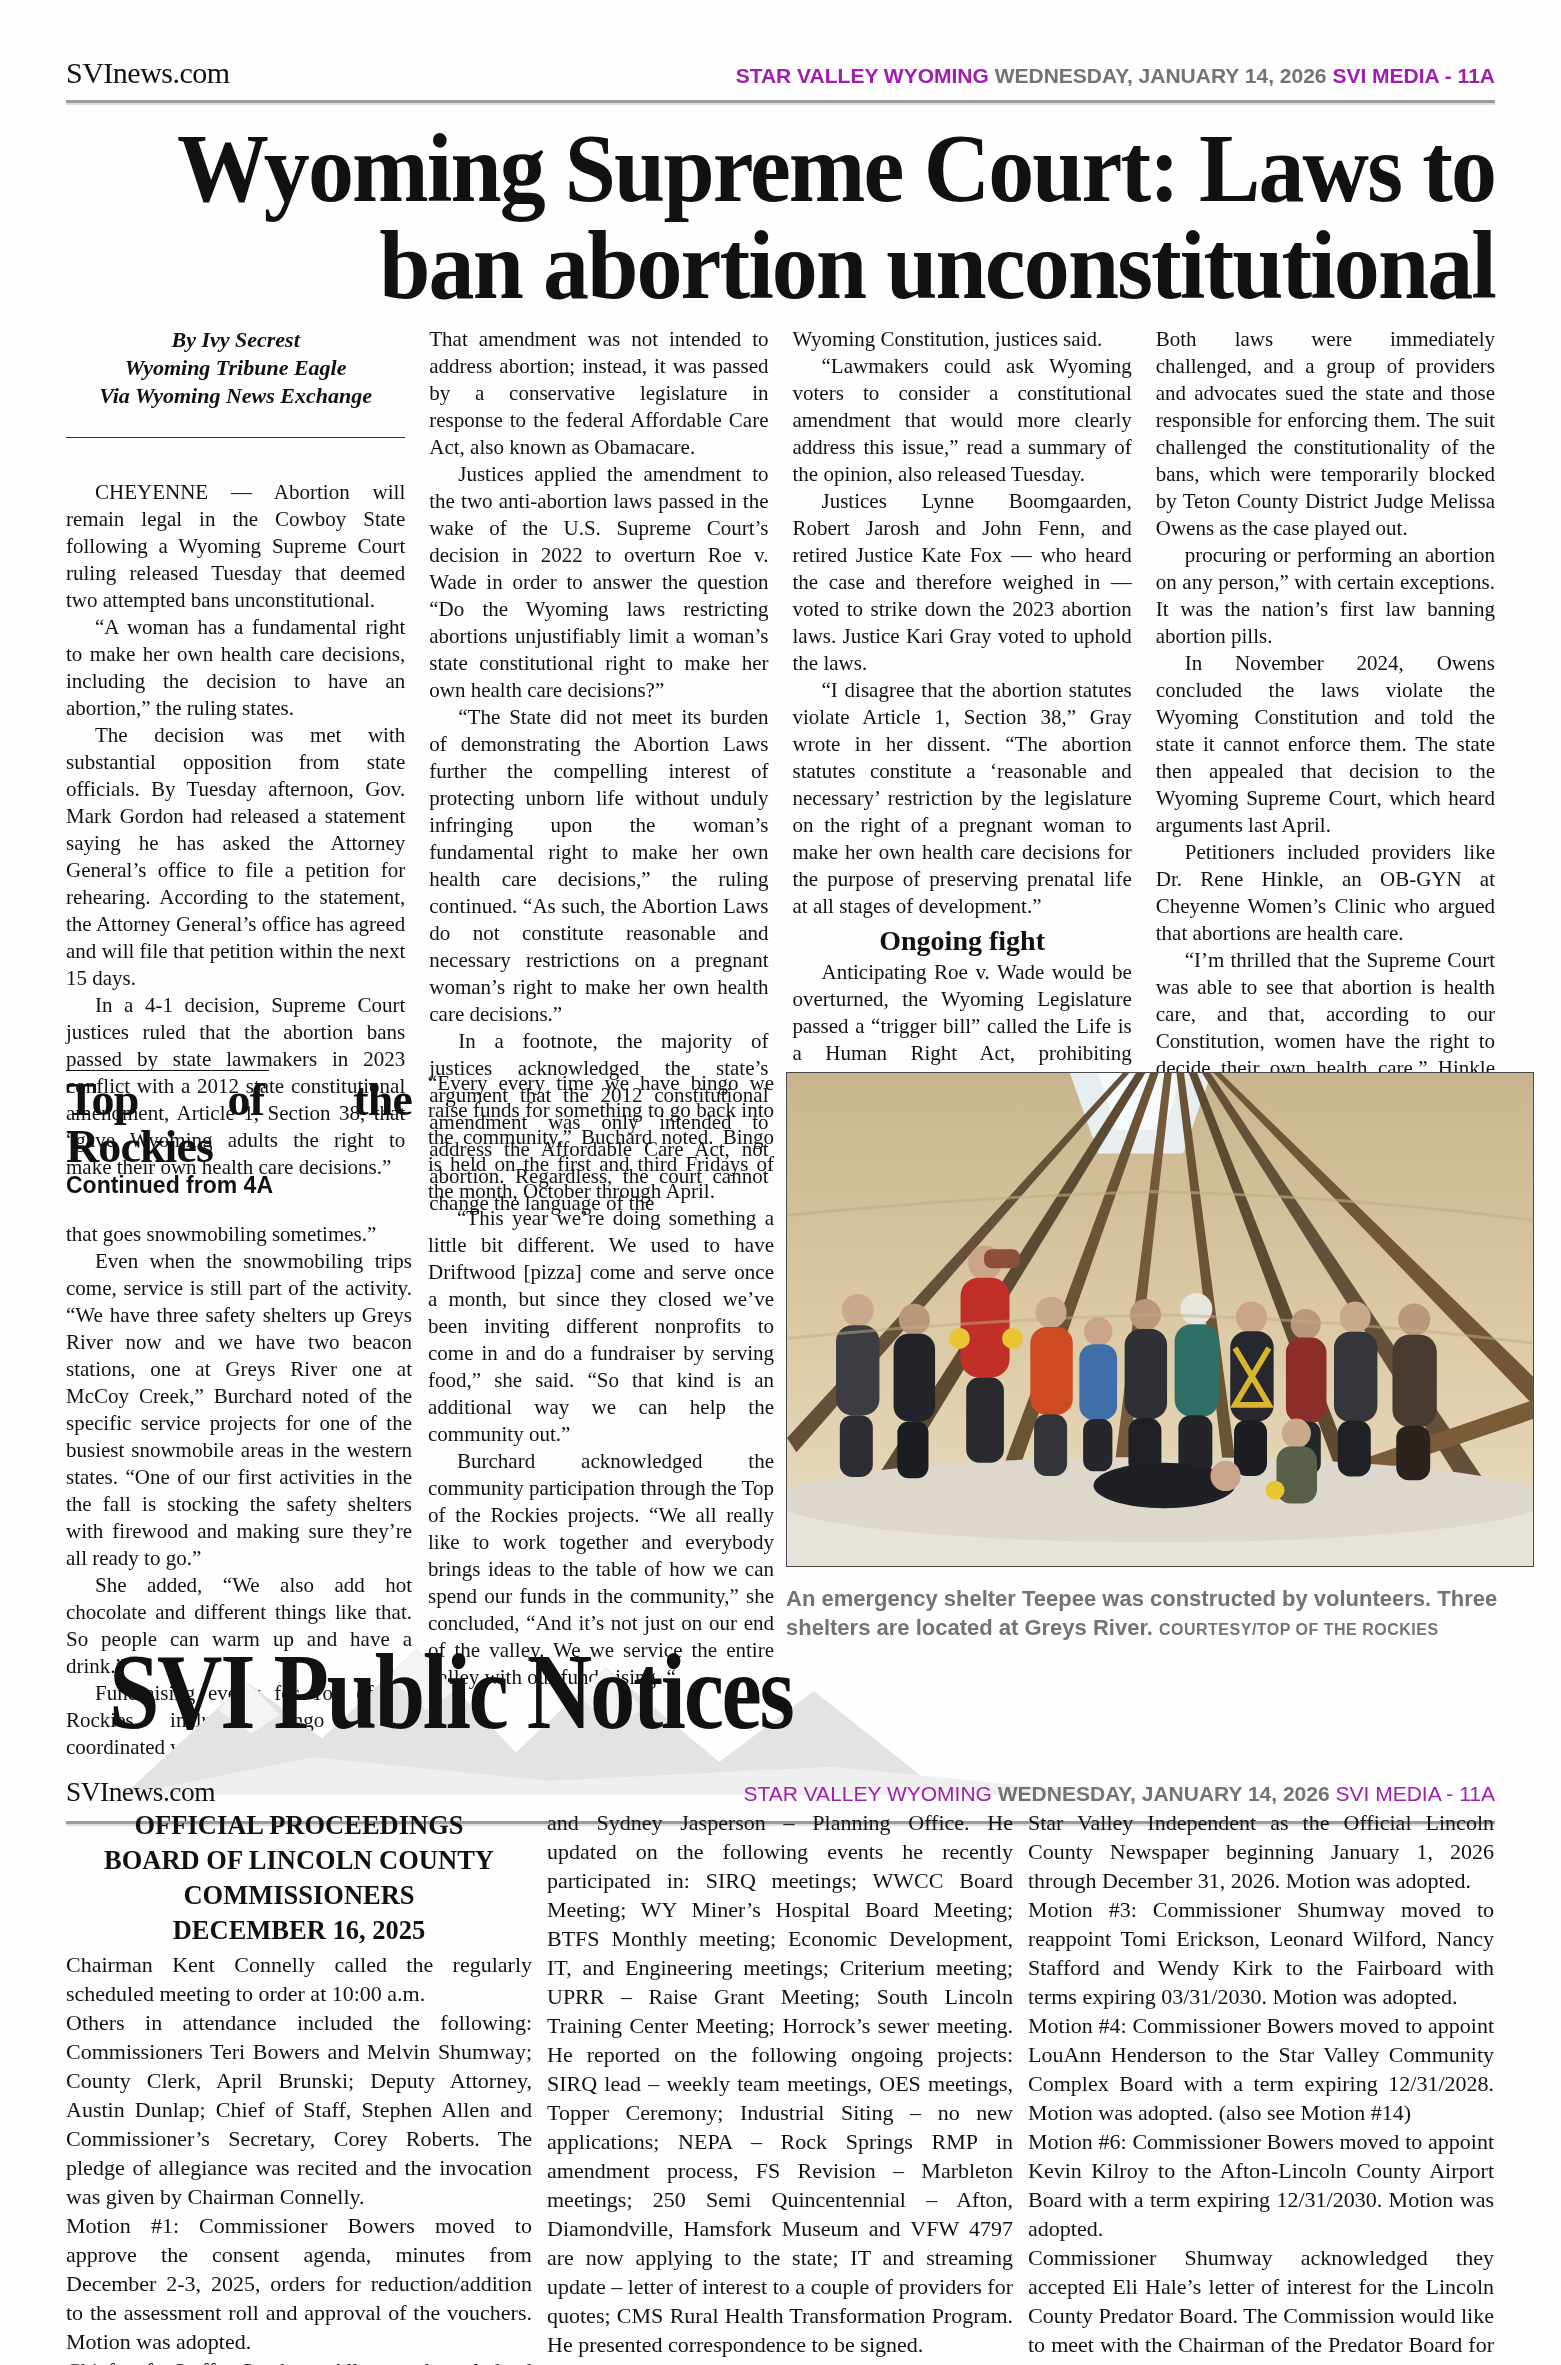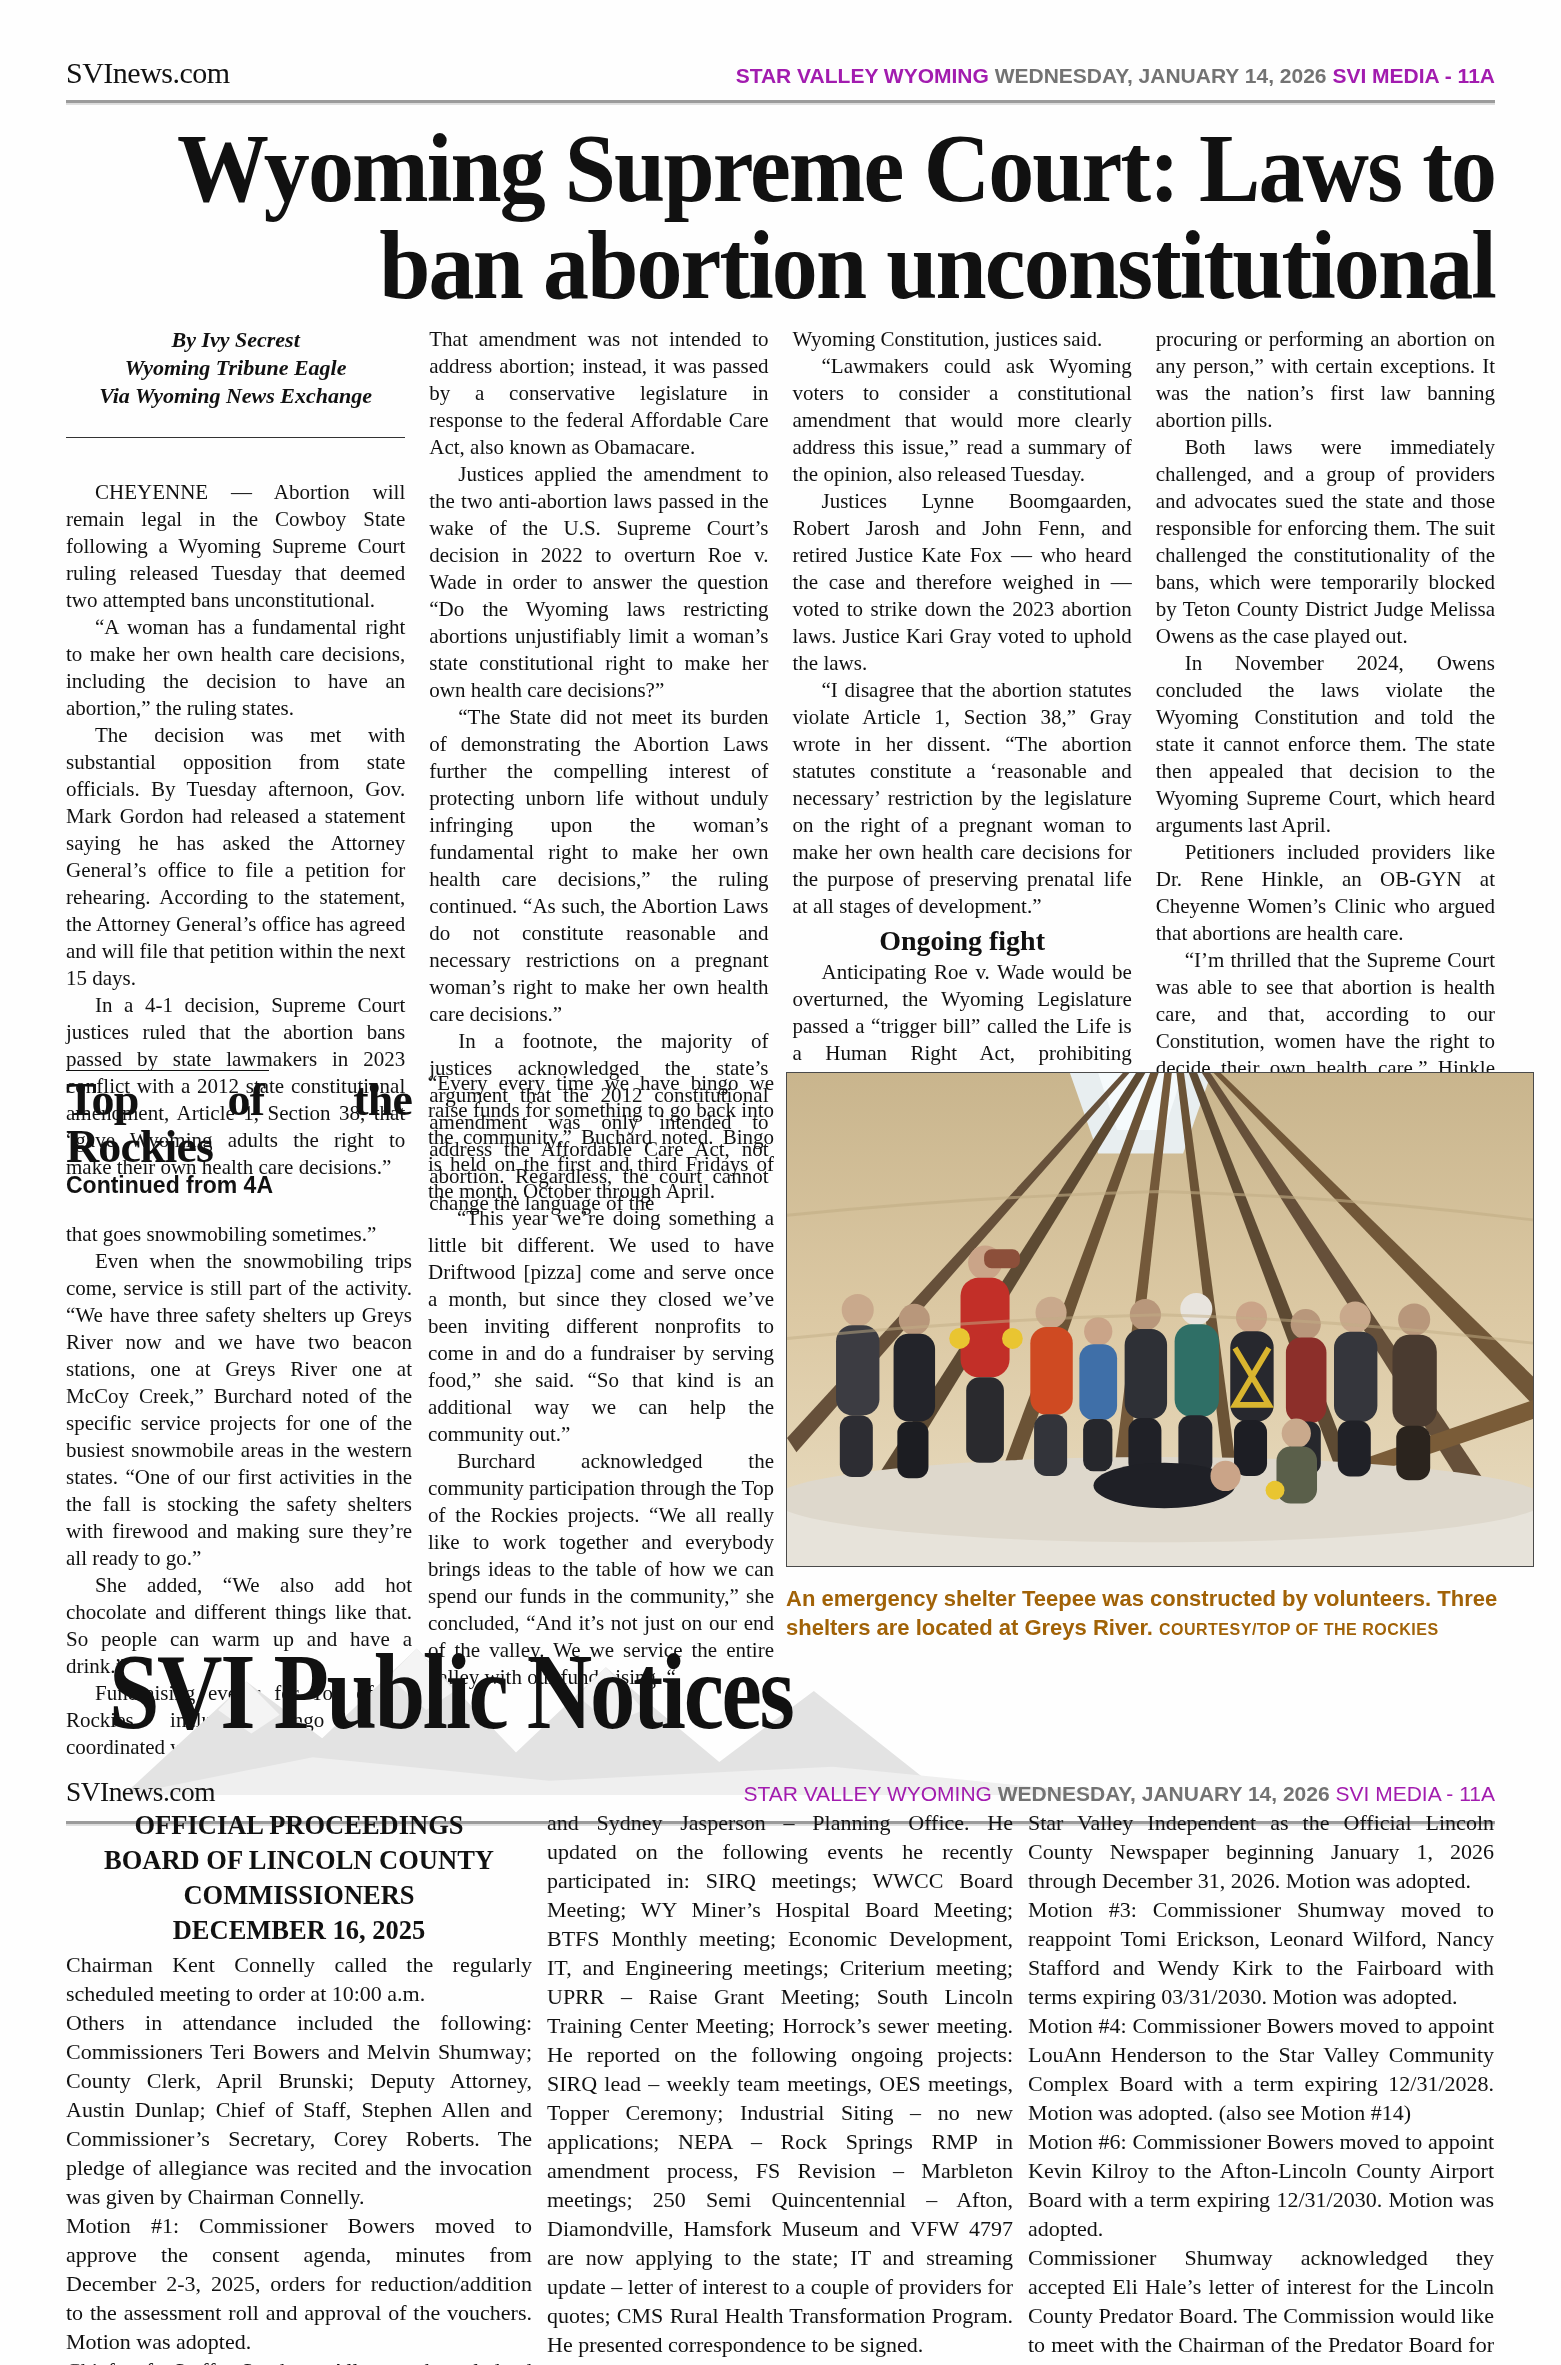--- a/index.html
+++ b/index.html
@@ -39,21 +39,21 @@
   .rk-cols{display:flex;gap:16px;}
   .rk-col{width:346px;font-size:21px;line-height:27px;text-align:justify;}
   .rk-col p{margin:0;text-indent:29px;}
   .rk-col.cont > p:first-of-type{text-indent:0;}
   .rk-title{font-size:46px;line-height:47px;font-weight:bold;letter-spacing:-0.9px;font-stretch:condensed;margin:2.8px 0 1.9px 0;}
   .rk-cont{font-family:"Liberation Sans",sans-serif;font-weight:bold;font-size:23px;margin-bottom:22px;}
   
   .photo{position:absolute;left:786px;top:1072px;width:748px;height:495px;border:1.4px solid #4a4a4a;box-sizing:border-box;}
   .photo svg{display:block;width:100%;height:100%;}
   .caption{position:absolute;left:786px;top:1584px;width:748px;font-family:"Liberation Sans",sans-serif;
-           font-weight:bold;font-size:22px;line-height:29px;color:#a16207;}
+           font-weight:bold;font-size:22px;line-height:29px;color:#737373;}
   .credit{font-size:16px;letter-spacing:0.5px;}
   
   .banner{position:absolute;top:1642px;left:66px;width:1429px;height:137px;}
   .banner svg{position:absolute;left:57px;top:-2.8px;}
   .banner-text{position:absolute;left:43px;top:-12.3px;font-weight:bold;font-size:108px;letter-spacing:-2.8px;
                transform:scaleX(0.84);transform-origin:left;white-space:nowrap;font-stretch:condensed;}
   
   .proc{position:absolute;top:1808px;left:66px;width:1429px;height:596px;display:flex;gap:15px;}
   .pcol{width:466px;font-size:22px;line-height:29px;text-align:justify;font-stretch:condensed;}
   .pcol p{margin:0;}
@@ -108,22 +108,22 @@
           <p>“I disagree that the abortion statutes violate Article 1, Section 38,” Gray wrote in her dissent. “The abortion statutes constitute a ‘reasonable and necessary’ restriction by the legislature on the right of a pregnant woman to make her own health care decisions for the purpose of preserving prenatal life at all stages of development.”</p>
         </div>
       <p class="subhead">Ongoing fight</p>
       <div class="col" style="width:100%">
           <p>Anticipating Roe v. Wade would be overturned, the Wyoming Legislature passed a “trigger bill” called the Life is a Human Right Act, prohibiting abortions in Wyoming, with certain exceptions.</p>
           <p>Lawmakers also passed a law making it illegal “to prescribe, dispense, distribute, sell or use any drug for the purpose of</p>
         </div>
     </div>
     <div class="col cont">
       <div class="cont col" style="width:100%">
+          <p>Both laws were immediately challenged, and a group of providers and advocates sued the state and those responsible for enforcing them. The suit challenged the constitutionality of the bans, which were temporarily blocked by Teton County District Judge Melissa Owens as the case played out.</p>
           <p>procuring or performing an abortion on any person,” with certain exceptions. It was the nation’s first law banning abortion pills.</p>
-          <p>Both laws were immediately challenged, and a group of providers and advocates sued the state and those responsible for enforcing them. The suit challenged the constitutionality of the bans, which were temporarily blocked by Teton County District Judge Melissa Owens as the case played out.</p>
           <p>In November 2024, Owens concluded the laws violate the Wyoming Constitution and told the state it cannot enforce them. The state then appealed that decision to the Wyoming Supreme Court, which heard arguments last April.</p>
           <p>Petitioners included providers like Dr. Rene Hinkle, an OB-GYN at Cheyenne Women’s Clinic  who argued that abortions are health care.</p>
           <p>“I’m thrilled that the Supreme Court was able to see that abortion is health care, and that, according to our Constitution, women have the right to decide their own health care,” Hinkle said Tuesday.</p>
           <p>Hinkle doesn’t perform elective abortions, but as an OB-GYN, she interacts</p>
         </div>
       <p class="jump"><span>See </span><span class="it">Abortion</span><span> on 15A</span></p>
     </div>
   </div>
 
   <div class="rockies">

